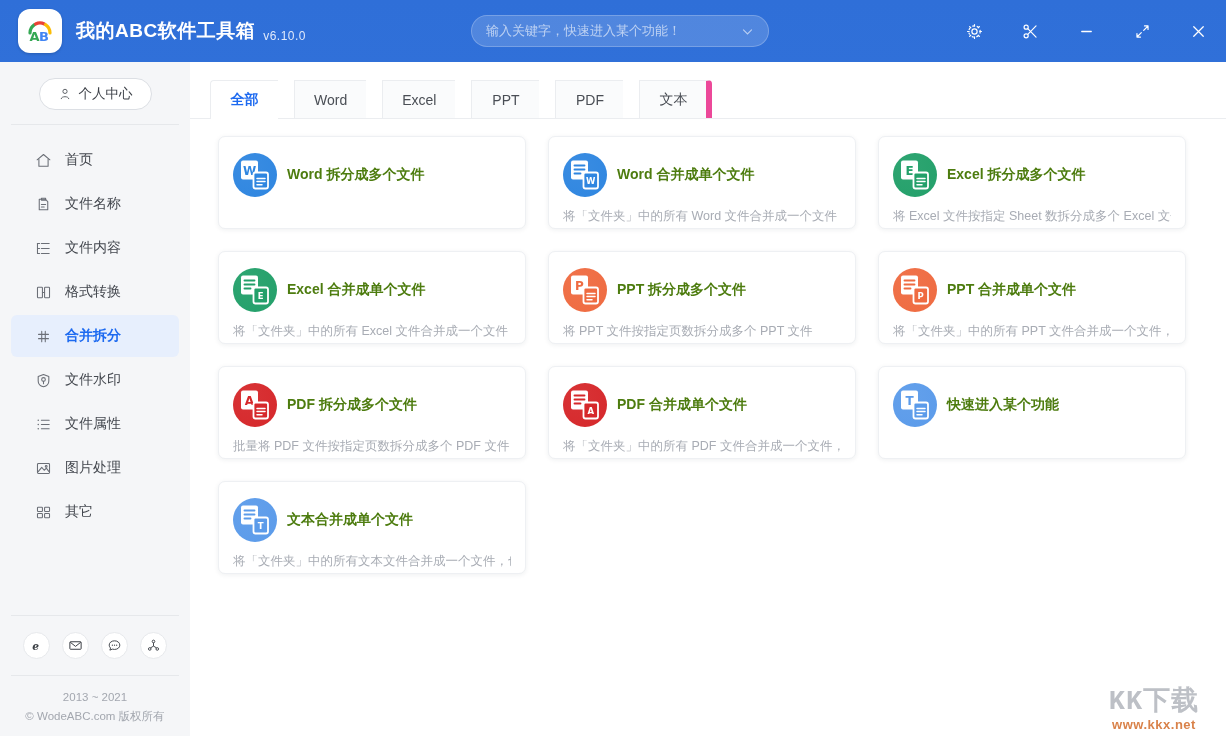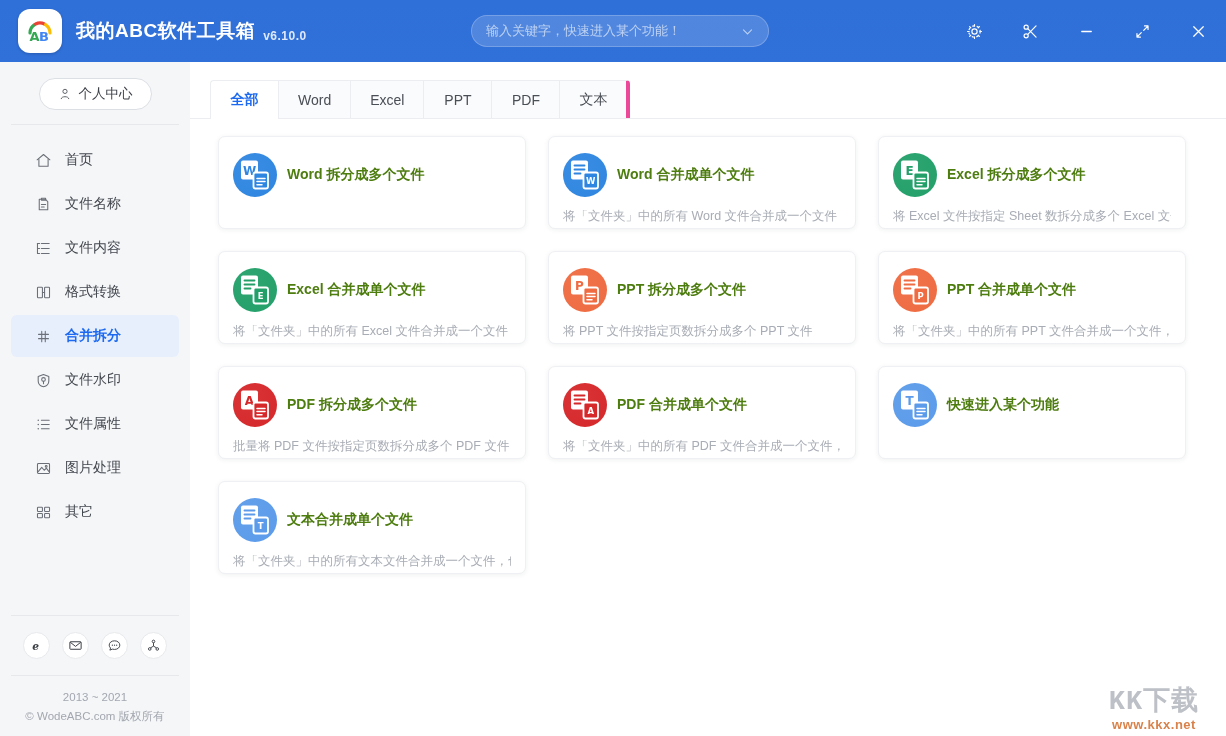--- a/index.html
+++ b/index.html
@@ -38,21 +38,21 @@
     color: #ffffff;
     font-size: 19px;
     font-weight: bold;
     letter-spacing: .5px;
     white-space: nowrap;
   }
   .app-version {
     margin-left: 8px;
     color: #dfe9fb;
     font-size: 12px;
-    font-weight: bold;
+    font-weight: normal;
     position: relative; top: 3px;
   }
   .search-box {
     position: absolute; left: 471px; top: 15px;
     width: 298px; height: 32px;
     background: rgba(255,255,255,0.16);
     border: 1px solid rgba(255,255,255,0.22);
     border-radius: 16px;
     display: flex; align-items: center;
     padding: 0 14px;
@@ -157,35 +157,36 @@
     position: absolute; left: 190px; top: 0;
     width: 1036px; height: 674px;
     background: #ffffff;
     border-top-left-radius: 0;
   }
   .tabs {
     display: flex;
     padding: 18px 0 0 20px;
     border-bottom: 1px solid #ebedf0;
     height: 57px;
+    gap: 16px;
   }
   .tab {
     height: 38px; min-width: 68px;
     padding: 0 19px;
     display: flex; align-items: center; justify-content: center;
     background: #fafbfc;
     border: 1px solid #ebedf0;
     border-bottom: none;
     border-right: none;
     font-size: 14px;
     color: #4a4e55;
     cursor: pointer;
   }
   .tab:first-child { border-top-left-radius: 4px; }
-  .tab:last-child { border-right: 4px solid #ec4899; border-top-right-radius: 4px; }
+  .tab:last-child { border-right: 6px solid #ec4899; border-top-right-radius: 4px; }
   .tab.active {
     background: #ffffff;
     color: #1d6af0;
     font-weight: bold;
     position: relative;
   }
   .tab.active::after {
     content: ""; position: absolute; left: 0; right: 0; bottom: -1px;
     height: 1px; background: #ffffff;
   }

